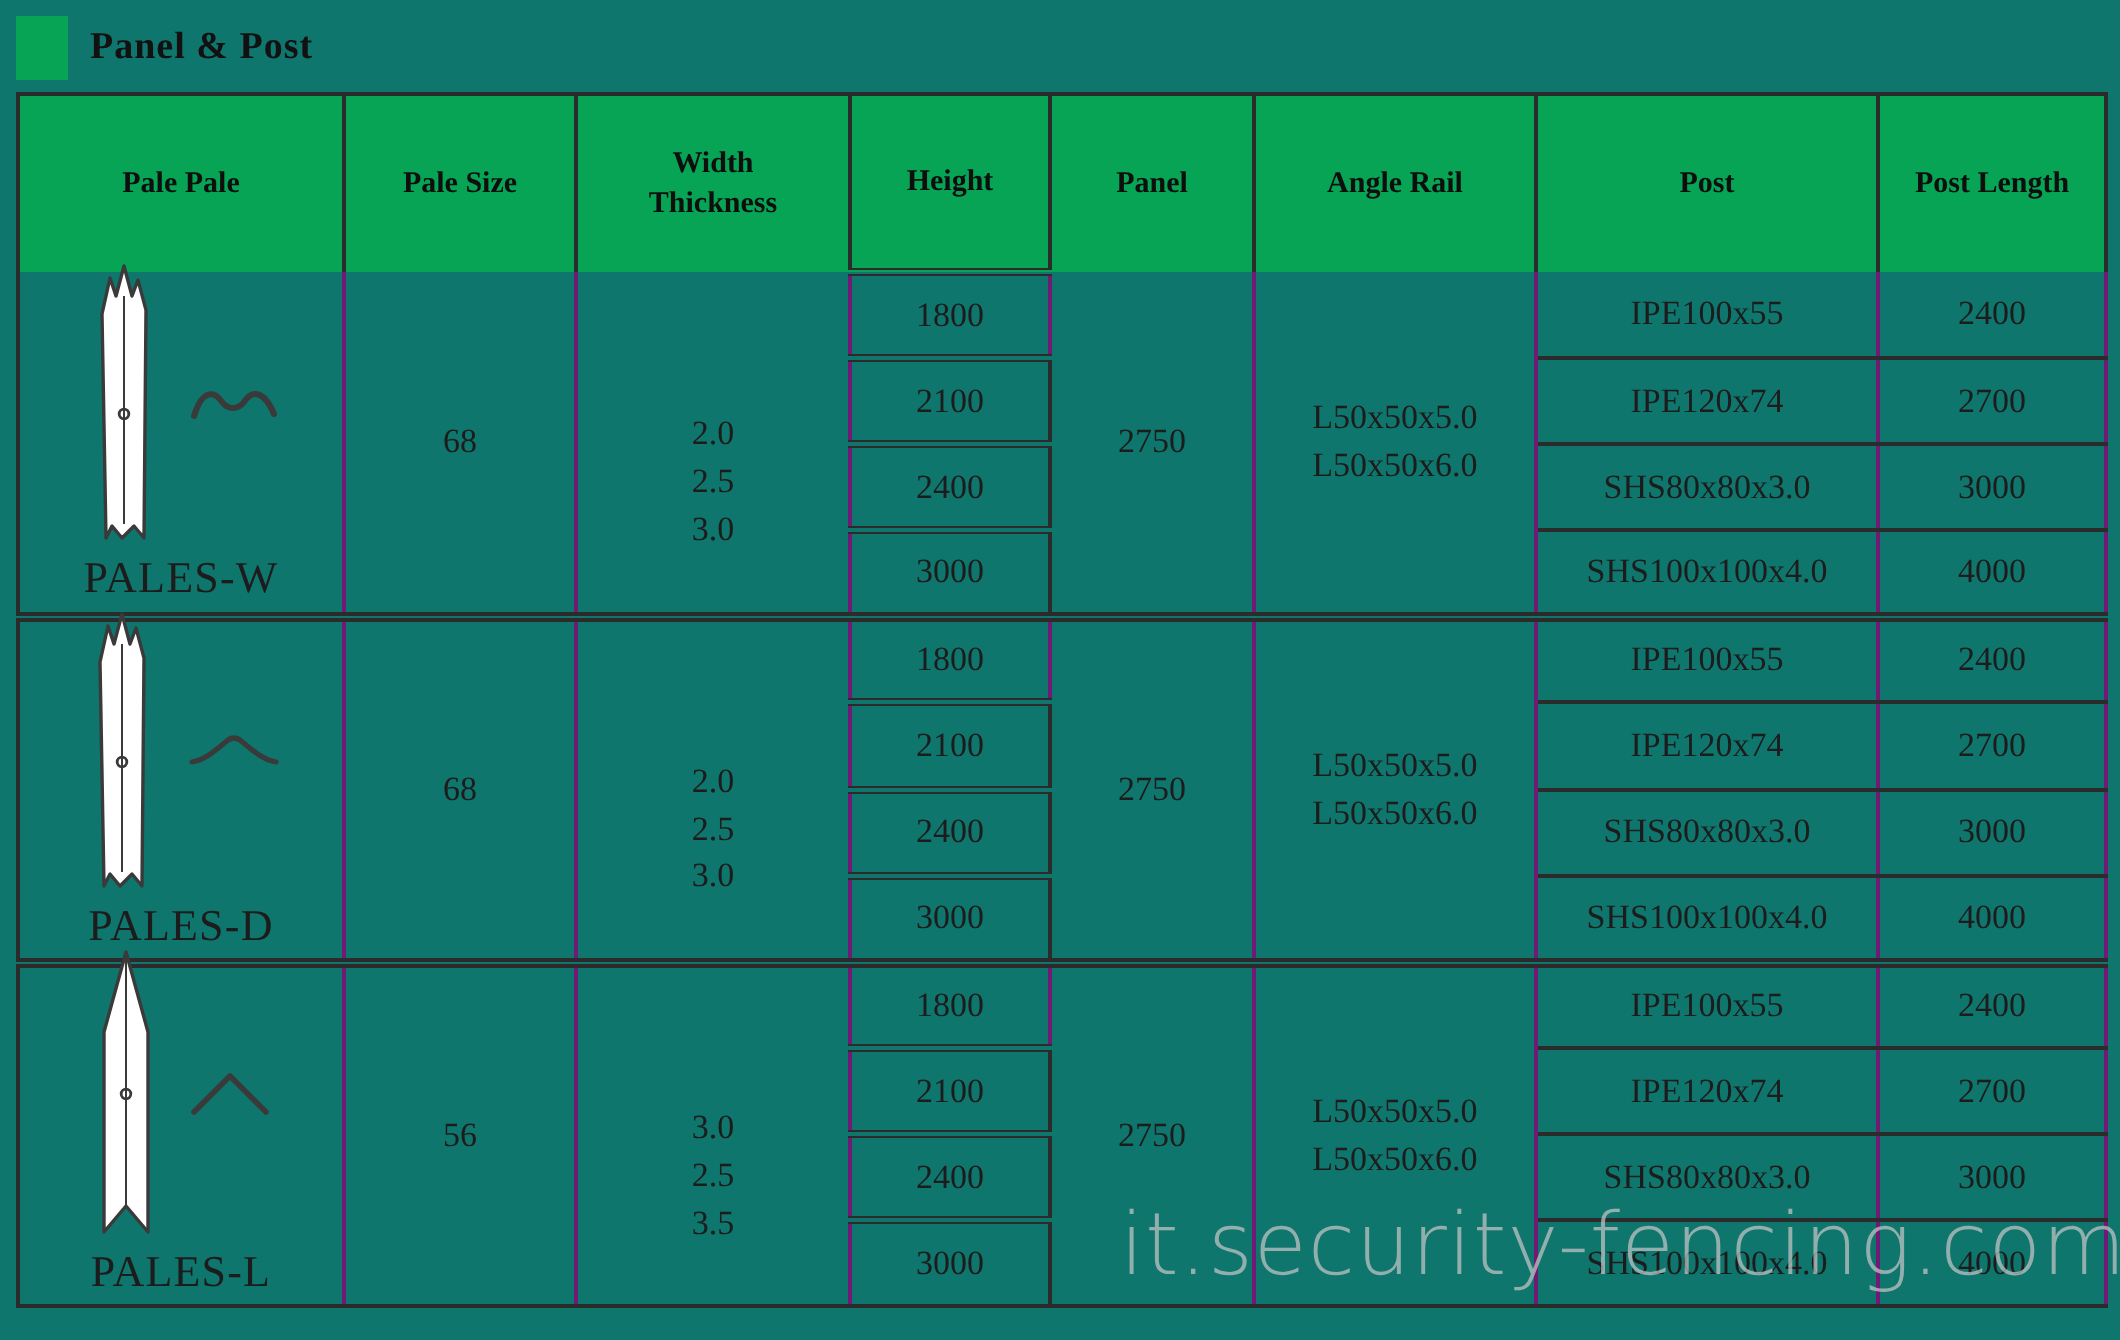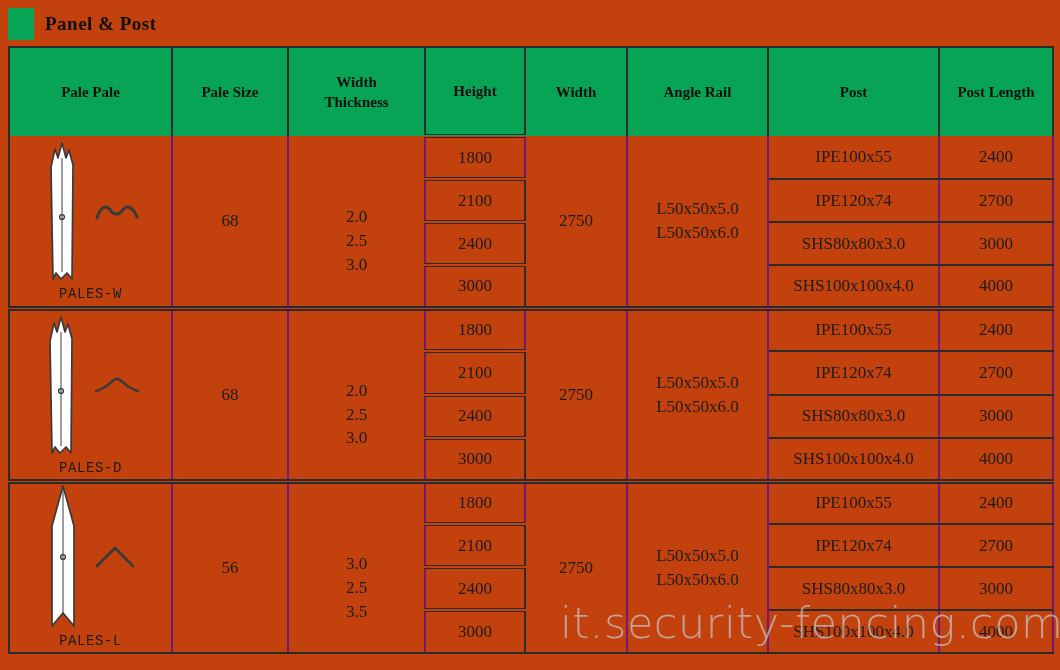--- a/index.html
+++ b/index.html
@@ -1,17 +1,17 @@
 <!DOCTYPE html>
 <html><head>
 <meta charset="utf-8">
 <style>
   html,body { margin:0; padding:0; background:#ffffff; }
   .canvas {
-    position:relative; width:1060px; height:670px; background:#c2410c;
+    position:relative; width:1060px; height:670px; background:#0f766e;
     overflow:hidden; font-family:"Liberation Serif", serif; color:#1c1c1c;
   }
 
   
   .title-bar { position:absolute; left:8px; top:8px; display:flex; align-items:center; }
   .title-square { width:26px; height:32px; background:#06a454; }
   .title-text { margin-left:11px; font-size:19px; font-weight:bold; letter-spacing:0.5px; color:#111; }
 
   
   table.spec {
@@ -47,21 +47,21 @@
   tbody.last td.g-end, tbody.last tr.row-end td { border-bottom:2px solid #2b2b2b; }
 
   .stack { display:inline-block; text-align:center; line-height:1.4;margin-top:40px; }
   .stack span { display:block; }
   .rail-stack { display:inline-block; text-align:left; line-height:1.4; }
   .rail-stack span { display:block; }
 
   
   .type-box { display:flex; flex-direction:column; align-items:center; justify-content:flex-end; height:168px; }
   .fig { display:flex; align-items:center; gap:12px; margin-bottom:3px; }
-  .pale-label { font-size:14px; letter-spacing:0.6px; line-height:1.2; padding-bottom:2px;font-family:Liberation Mono, monospace; }
+  .pale-label { font-size:22px; letter-spacing:0.6px; line-height:1.2; padding-bottom:2px; }
   svg { display:block; }
 
   
   .watermark {
     position:absolute; left:560px; top:598px; z-index:6;
     font-family:"DejaVu Sans", sans-serif; font-weight:300;
     font-size:43px; color:#c6c6c6; opacity:0.72; white-space:nowrap;
     pointer-events:none; letter-spacing:0.5px;
   }
 </style>
@@ -85,21 +85,21 @@
         <col class="c6">
         <col class="c7">
         <col class="c8">
     </colgroup>
     <thead>
       <tr>
         <th><span>Pale Pale</span></th>
         <th><span>Pale Size</span></th>
         <th><span class="hd-narrow">Width Thickness</span></th>
         <th><span>Height</span></th>
-        <th><span>Width</span></th>
+        <th><span>Panel</span></th>
         <th><span>Angle Rail</span></th>
         <th><span>Post</span></th>
         <th><span class="hd-narrow">Post Length</span></th>
       </tr>
     </thead>
 
     <tbody>
       <tr>
         <td rowspan="4" class="g-end">
           <div class="type-box">

